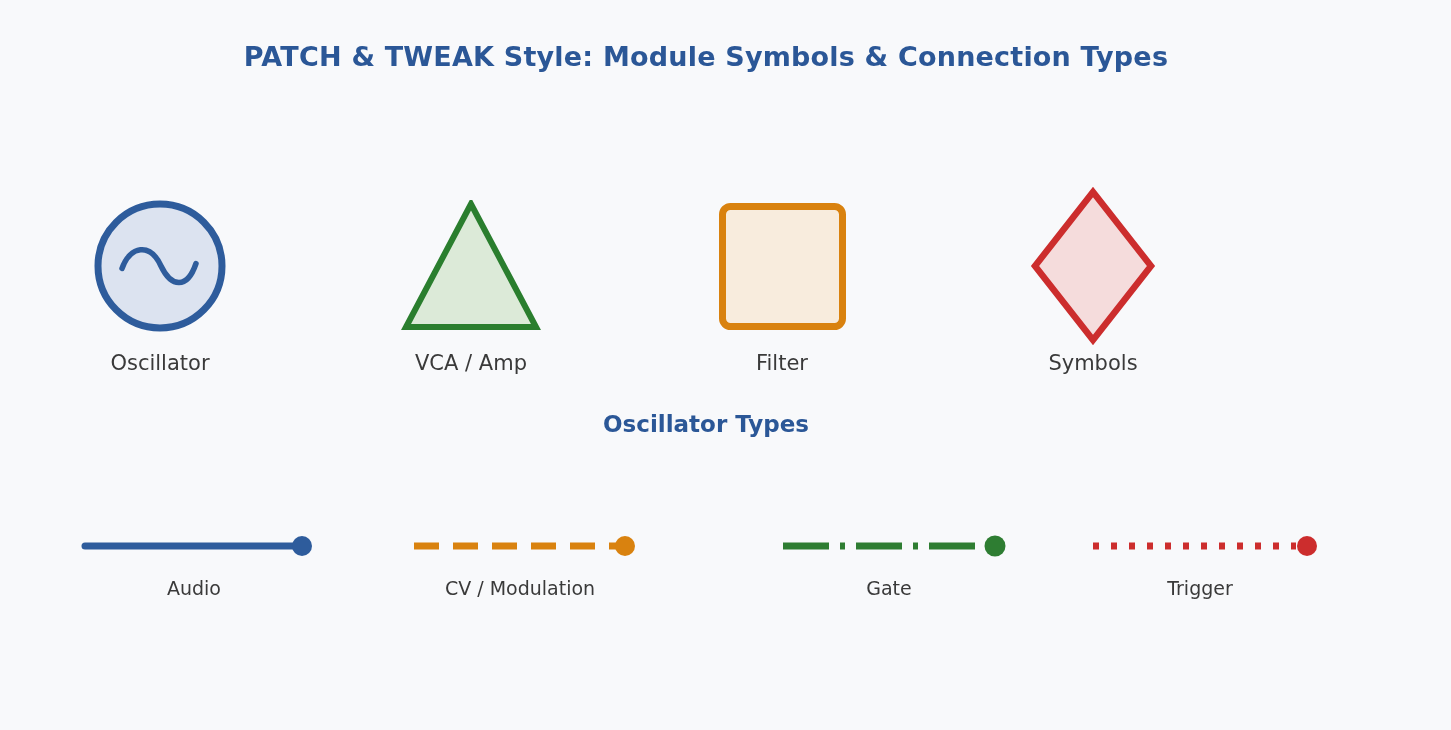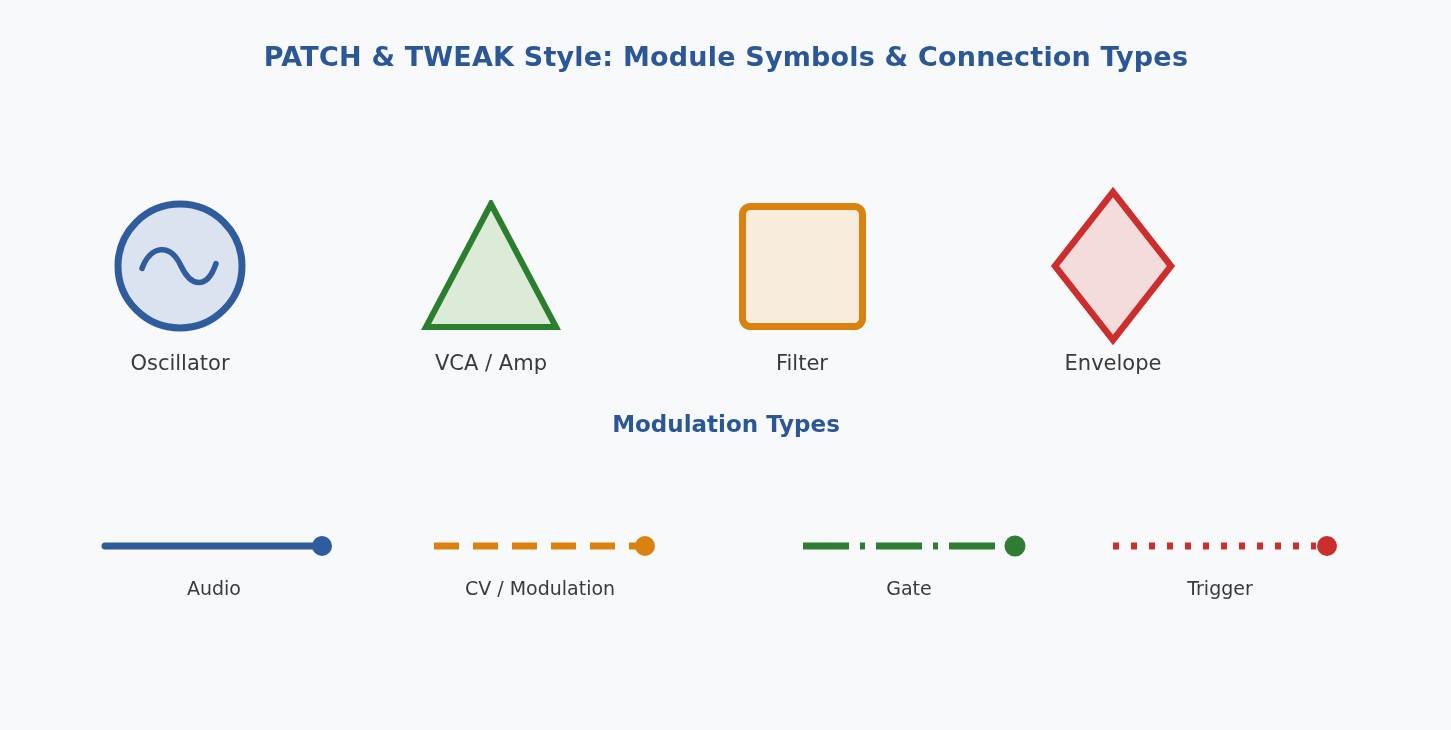--- a/index.html
+++ b/index.html
@@ -7,21 +7,20 @@
     padding: 0;
     background: var(--c-background, #f8f9fb);
     font-family: "DejaVu Sans", "Liberation Sans", sans-serif;
   }
   .stage {
     position: relative;
     width: 1412px;
     height: 730px;
     background: var(--c-background, #f8f9fb);
     overflow: hidden;
-    margin-left: 20px;
   }
   .page-title {
     position: absolute;
     top: 41px;
     left: 0;
     width: 100%;
     text-align: center;
     font-size: 27px;
     font-weight: bold;
     color: var(--c-heading, #2b5797);
@@ -117,24 +116,24 @@
     </div>
     <div class="module-label">VCA / Amp</div>
   </div>
 
   <div class="module module-envelope">
     <div class="shape-area">
       <svg width="128" height="158" viewBox="0 0 128 158">
         <polygon points="64,5 122,79 64,153 6,79" stroke-width="6.5" stroke-linejoin="miter" fill="#f5dcdc" stroke="#cc2d2d"></polygon>
       </svg>
     </div>
-    <div class="module-label">Envelope</div>
+    <div class="module-label">Symbols</div>
   </div>
 
-  <div class="section-subtitle">Modulation Types</div>
+  <div class="section-subtitle">Oscillator Types</div>
 
   <div class="connection connection-audio">
     <svg width="240" height="36" viewBox="0 0 240 36">
       <line x1="11" y1="18" x2="228" y2="18" stroke-width="7" stroke-linecap="round" stroke="#2e5c9c"></line>
       <circle cx="228" cy="18" r="10" fill="#2e5c9c"></circle>
     </svg>
     <div class="connection-label">Audio</div>
   </div>
 
   <div class="connection connection-gate">

